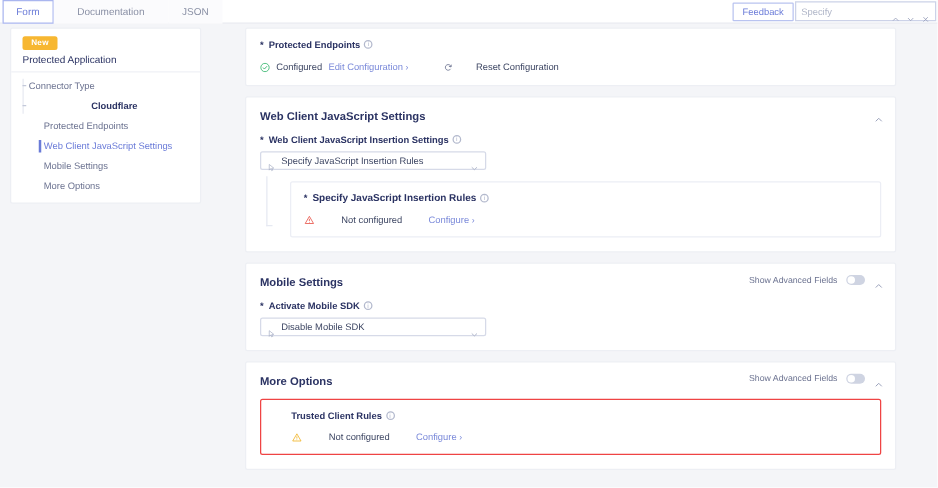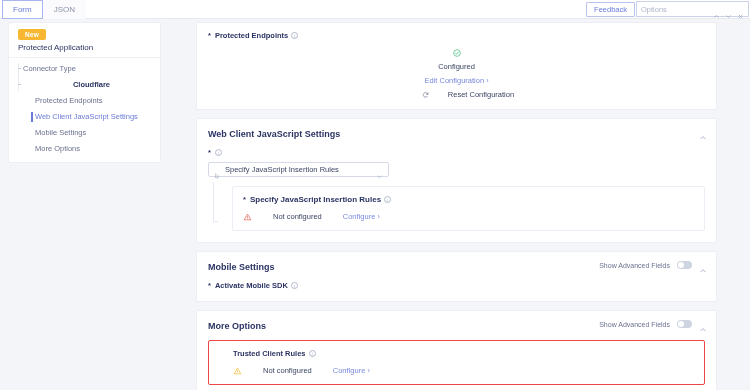--- a/index.html
+++ b/index.html
@@ -132,21 +132,20 @@
     width: 7px; height: 7px; border-radius: 50%;
     border: .8px solid #b3b9cd; color: #b3b9cd;
     font-size: 5.5px; line-height: 6px; text-align: center;
     font-style: normal; font-weight: normal;
     display: inline-block; flex: none;
   }
   .status-row {
     display: flex; align-items: center; gap: 5px;
     margin-top: 9px; font-size: 7.5px; color: #3d4663;
     white-space: nowrap;
-    flex-direction: column;
   }
   .ok-circle {
     width: 8px; height: 8px; flex: none;
   }
   .link {
     color: #7b8ada; font-size: 7.5px; cursor: pointer; white-space: nowrap;
   }
   .link .chev { font-size: 7px; }
   .reset-wrap {
     display: flex; align-items: center; gap: 18px;
@@ -224,27 +223,28 @@
 </style>
 </head>
 <body>
 
 <div class="app">
 
   <div class="topbar">
 
     <div class="tabstrip">
       <div class="tab active">Form</div>
+      <div class="tab doc">Documentation</div>
       <div class="tab json">JSON</div>
     </div>
 
     <div class="feedback-btn">Feedback</div>
 
     <div class="searchbox">
-      <div class="sinput">Options</div>
+      <div class="sinput">Specify</div>
       <div class="sicons">
         <span class="sic">
           <svg viewBox="0 0 10 10" width="7" height="7">
               <path d="M2 6.5L5 3.5L8 6.5" fill="none" stroke="#9aa1bb" stroke-width="1"></path>
             </svg>
         </span>
         <span class="sic">
           <svg viewBox="0 0 10 10" width="7" height="7">
               <path d="M2 3.5L5 6.5L8 3.5" fill="none" stroke="#9aa1bb" stroke-width="1"></path>
             </svg>
@@ -327,20 +327,21 @@
           <span class="chev-up">
             <svg viewBox="0 0 10 10" width="8" height="8">
                 <path d="M2 6.3L5 3.3L8 6.3" fill="none" stroke="#9aa1bb" stroke-width="1"></path>
               </svg>
           </span>
         </span>
       </div>
       <div class="sec-body">
         <div class="field-label">
           <span class="req-star">*</span>
+          <span>Web Client JavaScript Insertion Settings</span>
           <i class="info-i">i</i>
         </div>
         <div class="select">
           <span class="sel-lead">
             <svg viewBox="0 0 10 10" width="7" height="8">
                 <path d="M2 1.5L2 8L3.7 6.3L4.8 8.6L6 8L4.9 5.9L7.2 5.7Z" fill="none" stroke="#a9b0c6" stroke-width=".8"></path>
               </svg>
           </span>
           <span class="sel-val">Specify JavaScript Insertion Rules</span>
           <span class="sel-caret">
@@ -391,20 +392,33 @@
               </svg>
           </span>
         </span>
       </div>
       <div class="sec-body">
         <div class="field-label">
           <span class="req-star">*</span>
           <span>Activate Mobile SDK</span>
           <i class="info-i">i</i>
         </div>
+        <div class="select">
+          <span class="sel-lead">
+            <svg viewBox="0 0 10 10" width="7" height="8">
+                <path d="M2 1.5L2 8L3.7 6.3L4.8 8.6L6 8L4.9 5.9L7.2 5.7Z" fill="none" stroke="#a9b0c6" stroke-width=".8"></path>
+              </svg>
+          </span>
+          <span class="sel-val">Disable Mobile SDK</span>
+          <span class="sel-caret">
+            <svg viewBox="0 0 10 10" width="7" height="7">
+                <path d="M2 4L5 6.8L8 4" fill="none" stroke="#a9b0c6" stroke-width="1"></path>
+              </svg>
+          </span>
+        </div>
       </div>
     </div>
 
     <div class="panel">
       <div class="sec-head">
         <span class="sec-title">More Options</span>
         <span class="sec-right">
           <span class="adv-label">Show Advanced Fields</span>
           <span class="toggle">
             <span class="knob"></span>

